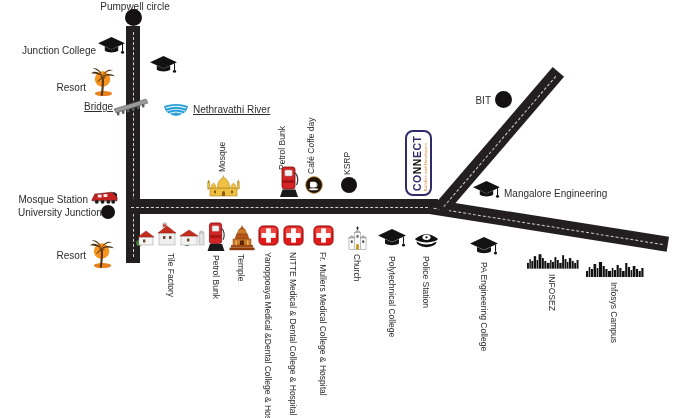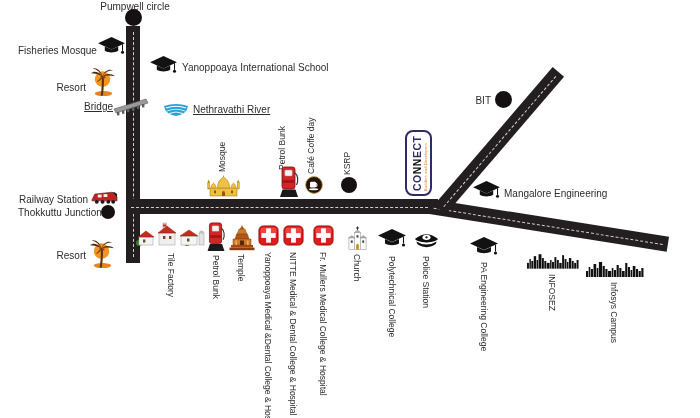--- a/index.html
+++ b/index.html
@@ -39,39 +39,38 @@
   <div class="road" style="left:430px;top:199px;width:242px;height:15px;transform:rotate(9deg);transform-origin:0 0;">
       <div class="dash"></div>
     </div>
   <div class="road" style="left:434px;top:205px;width:182px;height:15px;transform:rotate(-49.3deg);transform-origin:0 0;">
       <div class="dash"></div>
     </div>
 
   <div class="hlabel" style="left:85px;top:1px;width:100px;text-align:center;">Pumpwell circle</div>
   <div class="dot" style="left:125px;top:9px;width:17px;height:17px;"></div>
 
-  <div class="hlabel r" style="left:18px;top:45px;width:78px;">Fisheries Mosque</div>
+  <div class="hlabel r" style="left:18px;top:45px;width:78px;">Junction College</div>
   <div class="icon" style="left:97px;top:36px;">
     <svg width="29" height="23" viewBox="0 0 30 24">
         <polygon points="15,1 29,7.5 15,14 1,7.5" fill="#121212"></polygon>
         <path d="M8 11v4.5c3.5 2.3 10.5 2.3 14 0V11l-7 3.2-7-3.2z" fill="#121212"></path>
         <path d="M26.5 8.5v7" stroke="#121212" stroke-width="1.1" fill="none"></path>
         <circle cx="26.5" cy="17" r="1.6" fill="#121212"></circle>
       </svg>
   </div>
 
   <div class="icon" style="left:149px;top:55px;">
     <svg width="29" height="23" viewBox="0 0 30 24">
         <polygon points="15,1 29,7.5 15,14 1,7.5" fill="#121212"></polygon>
         <path d="M8 11v4.5c3.5 2.3 10.5 2.3 14 0V11l-7 3.2-7-3.2z" fill="#121212"></path>
         <path d="M26.5 8.5v7" stroke="#121212" stroke-width="1.1" fill="none"></path>
         <circle cx="26.5" cy="17" r="1.6" fill="#121212"></circle>
       </svg>
   </div>
-  <div class="hlabel" style="left:182px;top:62px;">Yanoppoaya International School</div>
 
   <div class="hlabel r" style="left:30px;top:82px;width:56px;">Resort</div>
   <div class="icon" style="left:89px;top:67px;">
     <svg width="29" height="30" viewBox="0 0 30 30">
         <ellipse cx="15" cy="27" rx="9" ry="2.6" fill="#e8821e"></ellipse>
         <circle cx="14" cy="12" r="8" fill="#f7941d"></circle>
         <path d="M13.2 29c1-7 1.8-13 .8-20" stroke="#5a3513" stroke-width="2.2" fill="none"></path>
         <path d="M14 9C10 4 5 3 2 6c4 0 8 1 12 3z" fill="#4a2c10"></path>
         <path d="M14 9C12 3 8 0 4 1c4 1 8 4 10 8z" fill="#4a2c10"></path>
         <path d="M14 9c2-6 7-8 11-6-5 0-9 2-11 6z" fill="#4a2c10"></path>
@@ -98,35 +97,35 @@
   <div class="icon" style="left:162px;top:101px;">
     <svg width="28" height="16" viewBox="0 0 28 16">
         <path d="M2 5Q14 1 26 5 25 13 14 15 3 13 2 5Z" fill="#2a9fd8"></path>
         <path d="M4 7Q14 3.5 24 7" stroke="#ffffff" stroke-width="1.1" fill="none"></path>
         <path d="M5 10Q14 6.5 23 10" stroke="#bfe9fa" stroke-width="1.1" fill="none"></path>
         <path d="M7 12.5Q14 9.5 21 12.5" stroke="#ffffff" stroke-width="0.9" fill="none"></path>
       </svg>
   </div>
   <div class="hlabel" style="left:193px;top:104px;text-decoration:underline;">Nethravathi River</div>
 
-  <div class="hlabel r" style="left:18px;top:194px;width:70px;">Railway Station</div>
+  <div class="hlabel r" style="left:18px;top:194px;width:70px;">Mosque Station</div>
   <div class="icon" style="left:91px;top:189px;">
     <svg width="27" height="16" viewBox="0 0 28 16">
         <polygon points="1,11 4,5 22,3 27,8 27,12 1,12" fill="#c32020" stroke="#501010" stroke-width="0.6"></polygon>
         <polygon points="22,3 27,8 27,5 24.5,3" fill="#1a1a1a"></polygon>
         <rect x="7" y="5.5" width="4" height="3" fill="#ffffff" opacity="0.9"></rect>
         <rect x="13" y="5" width="4" height="3" fill="#ffffff" opacity="0.9"></rect>
         <circle cx="6" cy="13" r="2" fill="#1a1a1a"></circle>
         <circle cx="12" cy="13" r="2" fill="#1a1a1a"></circle>
         <circle cx="18" cy="13" r="2" fill="#1a1a1a"></circle>
         <circle cx="23" cy="13" r="2" fill="#1a1a1a"></circle>
       </svg>
   </div>
 
-  <div class="hlabel r" style="left:18px;top:207px;width:80px;">Thokkuttu Junction</div>
+  <div class="hlabel r" style="left:18px;top:207px;width:80px;">University Junction</div>
   <div class="dot" style="left:101px;top:205px;width:14px;height:14px;"></div>
 
   <div class="hlabel r" style="left:30px;top:250px;width:56px;">Resort</div>
   <div class="icon" style="left:88px;top:239px;">
     <svg width="29" height="30" viewBox="0 0 30 30">
         <ellipse cx="15" cy="27" rx="9" ry="2.6" fill="#e8821e"></ellipse>
         <circle cx="14" cy="12" r="8" fill="#f7941d"></circle>
         <path d="M13.2 29c1-7 1.8-13 .8-20" stroke="#5a3513" stroke-width="2.2" fill="none"></path>
         <path d="M14 9C10 4 5 3 2 6c4 0 8 1 12 3z" fill="#4a2c10"></path>
         <path d="M14 9C12 3 8 0 4 1c4 1 8 4 10 8z" fill="#4a2c10"></path>

